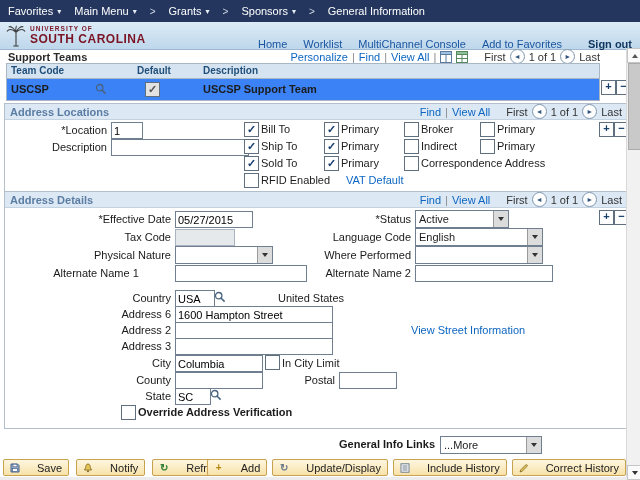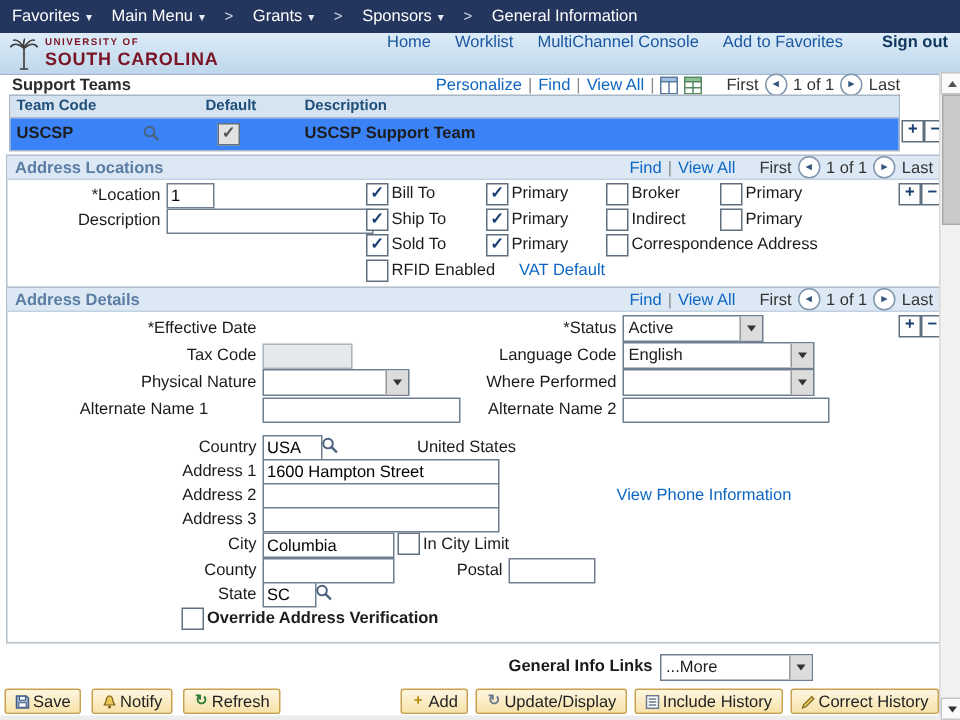--- a/index.html
+++ b/index.html
@@ -11,21 +11,21 @@
   .tn-item{display:inline-flex;align-items:center;gap:4px;cursor:pointer;white-space:nowrap;}
   .caret{font-size:8px;color:#e8eef6;}
   .crumb-sep{color:#cfd9e6;font-size:10px;}
 
   
   .header{position:absolute;left:0;top:22px;width:640px;height:27px;background:linear-gradient(#dcebf7,#bed7eb);border-bottom:1px solid #9db8d2;display:flex;align-items:center;}
   .logo{display:flex;align-items:center;gap:4px;margin-left:6px;}
   .logo-text{display:flex;flex-direction:column;line-height:1;color:#7a1324;}
   .logo-top{font-size:6.5px;letter-spacing:1px;font-weight:bold;}
   .logo-bottom{font-size:12px;font-weight:bold;letter-spacing:0.5px;}
-  .hdr-links{position:absolute;right:8px;top:0;height:44px;display:flex;gap:16px;}
+  .hdr-links{position:absolute;right:8px;top:0;height:44px;display:flex;align-items:center;gap:16px;}
   .hlink{color:#1b56a0;cursor:pointer;white-space:nowrap;}
   .signout{font-weight:bold;color:#10365e;margin-left:10px;cursor:pointer;}
 
   
   .link{color:#0d66c2;cursor:pointer;text-decoration:none;white-space:nowrap;}
   .sep{color:#8a8a8a;}
   .lbl{position:absolute;text-align:right;white-space:nowrap;color:#1a1a1a;}
   .txt{position:absolute;white-space:nowrap;}
   .inp{position:absolute;height:15px;border:1px solid #6f7f90;background:#fff;font-family:"Liberation Sans",sans-serif;font-size:11px;padding:0 2px;color:#000;}
   .inp.disabled{background:#e6e9ec;border-color:#aab4be;}
@@ -56,21 +56,21 @@
   
   .secbox{position:absolute;border:1px solid #b3bfcb;background:#fff;}
   .secbar{height:15px;background:#dce9f5;border-bottom:1px solid #c2d2e1;display:flex;align-items:center;justify-content:space-between;padding:0 5px;}
   .secbar .title{font-weight:bold;color:#5b7ca3;}
 
   
   .lookup{position:absolute;width:12px;height:12px;cursor:pointer;}
   .tbicon{width:12px;height:12px;display:inline-block;cursor:pointer;}
 
   
-  .btn{height:17px;display:inline-flex;align-items:center;gap:2px;padding:0 6px;border:1px solid #c9a24f;border-radius:2px;background:linear-gradient(#fdf6e0,#f8e2a9);font-size:11px;color:#222;cursor:pointer;white-space:nowrap;}
+  .btn{height:17px;display:inline-flex;align-items:center;gap:17px;padding:0 6px;border:1px solid #c9a24f;border-radius:2px;background:linear-gradient(#fdf6e0,#f8e2a9);font-size:11px;color:#222;cursor:pointer;white-space:nowrap;}
   .bicon{display:inline-flex;width:10px;height:10px;align-items:center;justify-content:center;}
   .glyph{font-size:10px;line-height:10px;}
   .footer-left{position:absolute;left:3px;top:459px;display:flex;gap:7px;}
   .footer-right{position:absolute;right:14px;top:459px;display:flex;gap:5px;}
 
   
   .vscroll{position:absolute;right:0;top:48px;width:13px;height:432px;background:#f1f1f1;border-left:1px solid #d9d9d9;}
   .sbbtn{position:absolute;left:0;width:13px;height:13px;background:#fafafa;border:1px solid #c6c6c6;display:flex;align-items:center;justify-content:center;cursor:pointer;}
   .sbthumb{position:absolute;left:1px;top:15px;width:11px;height:85px;background:#c9c9c9;border:1px solid #aaa;cursor:pointer;}
   .hstrip{position:absolute;left:0;top:477px;width:627px;height:3px;background:#ececec;}
@@ -242,20 +242,21 @@
         <span class="gapm"></span>
         <span class="firstlast">First</span>
         <span class="navbtn">◄</span>
         <span class="pagetxt link">1 of 1</span>
         <span class="navbtn">►</span>
         <span class="firstlast">Last</span>
       </span>
     </div>
 
     <span class="lbl" style="left:16px;top:21px;width:150px;">*Effective Date</span>
+    <input class="inp" style="left: 170px; top: 19px; width: 72px;" value="05/27/2015">
     <span class="lbl" style="left:310px;top:21px;width:96px;">*Status</span>
     <div class="sel" style="left:410px;top:18px;width:92px;">
       <span class="val">Active</span>
       <span class="arrowbox">
           <span class="tri-down"></span>
         </span>
     </div>
     <span class="pmbtn" style="left:594px;top:18px;">+</span>
     <span class="pmbtn" style="left:609px;top:18px;">−</span>
 
@@ -292,26 +293,26 @@
     <span class="lbl" style="left:16px;top:100px;width:150px;">Country</span>
     <input class="inp" style="left: 170px; top: 98px; width: 34px;" value="USA">
     <span class="lookup" style="left:209px;top:99px;">
       <svg width="12" height="12" viewBox="0 0 12 12">
           <circle cx="4.7" cy="4.7" r="3.2" fill="none" stroke="#4a637f" stroke-width="1.3"></circle>
           <line x1="7.2" y1="7.2" x2="10.6" y2="10.6" stroke="#4a637f" stroke-width="1.6"></line>
         </svg>
     </span>
     <span class="txt" style="left:226px;top:100px;margin-left:47px;">United States</span>
 
-    <span class="lbl" style="left:16px;top:116px;width:150px;">Address 1</span>
+    <span class="lbl" style="left:16px;top:116px;width:150px;">Address 6</span>
     <input class="inp" style="left: 170px; top: 114px; width: 152px;" value="1600 Hampton Street">
 
     <span class="lbl" style="left:16px;top:132px;width:150px;">Address 2</span>
     <input class="inp" style="left: 170px; top: 130px; width: 152px;" value="">
-    <span class="txt link" style="left:406px;top:132px;">View Phone Information</span>
+    <span class="txt link" style="left:406px;top:132px;">View Street Information</span>
 
     <span class="lbl" style="left:16px;top:148px;width:150px;">Address 3</span>
     <input class="inp" style="left: 170px; top: 146px; width: 152px;" value="">
 
     <span class="lbl" style="left:16px;top:165px;width:150px;">City</span>
     <input class="inp" style="left: 170px; top: 163px; width: 82px;" value="Columbia">
     <span class="cb" style="left:260px;top:163px;"></span>
     <span class="txt" style="left:277px;top:165px;">In City Limit</span>
 
     <span class="lbl" style="left:16px;top:182px;width:150px;">County</span>

